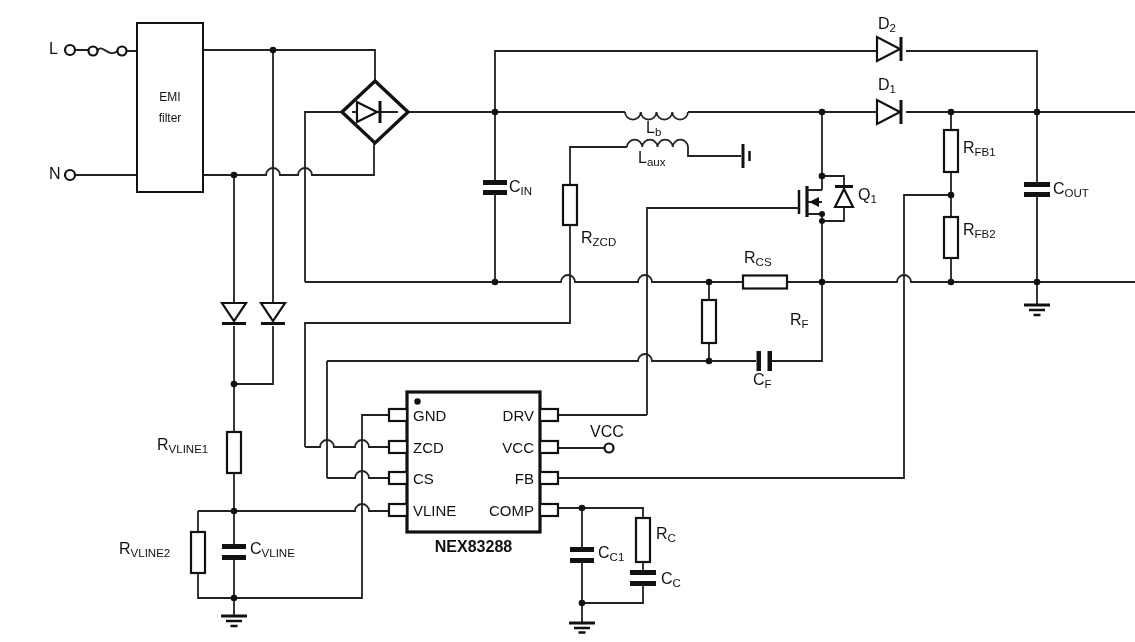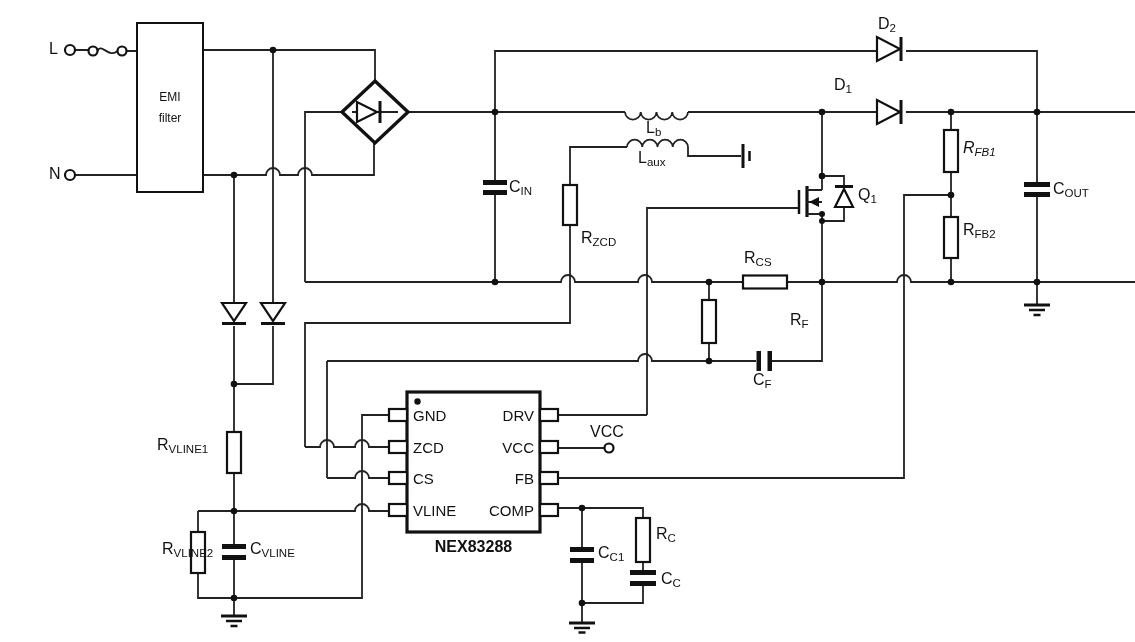--- a/index.html
+++ b/index.html
@@ -273,34 +273,34 @@
   <div class="emitxt" style="left:137px;top:87px;width:66px;">
     <div>EMI</div>
       <div>filter</div>
   </div>
 
   <div class="lbl" style="left:509px;top:178px;"><span>C</span><sub>IN</sub></div>
   <div class="lbl" style="left:581px;top:193px;margin-top:36px;"><span>R</span><sub>ZCD</sub></div>
   <div class="lbl" style="left:646px;top:83px;margin-top:36px;"><span>L</span><sub>b</sub></div>
   <div class="lbl" style="left:638px;top:149px;"><span>L</span><sub>aux</sub></div>
   <div class="lbl" style="left:878px;top:15px;"><span>D</span><sub>2</sub></div>
-  <div class="lbl" style="left:834px;top:76px;"><span>D</span><sub>1</sub></div>
+  <div class="lbl" style="left:878px;top:76px;"><span>D</span><sub>1</sub></div>
   <div class="lbl" style="left:858px;top:186px;"><span>Q</span><sub>1</sub></div>
   <div class="lbl" style="left:744px;top:249px;"><span>R</span><sub>CS</sub></div>
   <div class="lbl" style="left:746px;top:311px;margin-left:44px;"><span>R</span><sub>F</sub></div>
   <div class="lbl" style="left:753px;top:371px;"><span>C</span><sub>F</sub></div>
-  <div class="lbl" style="left:963px;top:139px;font-style:italic;"><span>R</span><sub>FB1</sub></div>
+  <div class="lbl" style="left:963px;top:139px;"><span>R</span><sub>FB1</sub></div>
   <div class="lbl" style="left:963px;top:221px;"><span>R</span><sub>FB2</sub></div>
   <div class="lbl" style="left:1053px;top:180px;"><span>C</span><sub>OUT</sub></div>
   <div class="lbl" style="left:590px;top:423px;">VCC</div>
   <div class="lbl" style="left:598px;top:544px;"><span>C</span><sub>C1</sub></div>
   <div class="lbl" style="left:656px;top:525px;"><span>R</span><sub>C</sub></div>
   <div class="lbl" style="left:661px;top:570px;"><span>C</span><sub>C</sub></div>
   <div class="lbl" style="left:157px;top:436px;"><span>R</span><sub>VLINE1</sub></div>
-  <div class="lbl" style="left:119px;top:540px;margin-left:43px;"><span>R</span><sub>VLINE2</sub></div>
+  <div class="lbl" style="left:119px;top:540px;"><span>R</span><sub>VLINE2</sub></div>
   <div class="lbl" style="left:250px;top:540px;"><span>C</span><sub>VLINE</sub></div>
 
   <div class="partnum" style="left:407px;top:538px;width:133px;">NEX83288</div>
 
   <div class="pinlbl" style="left:413px;top:407px;">GND</div>
   <div class="pinlbl" style="left:413px;top:439px;">ZCD</div>
   <div class="pinlbl" style="left:413px;top:470px;">CS</div>
   <div class="pinlbl" style="left:413px;top:502px;">VLINE</div>
   <div class="pinlbl" style="left:420px;top:407px;width:114px;text-align:right;">DRV</div>
   <div class="pinlbl" style="left:420px;top:439px;width:114px;text-align:right;">VCC</div>

